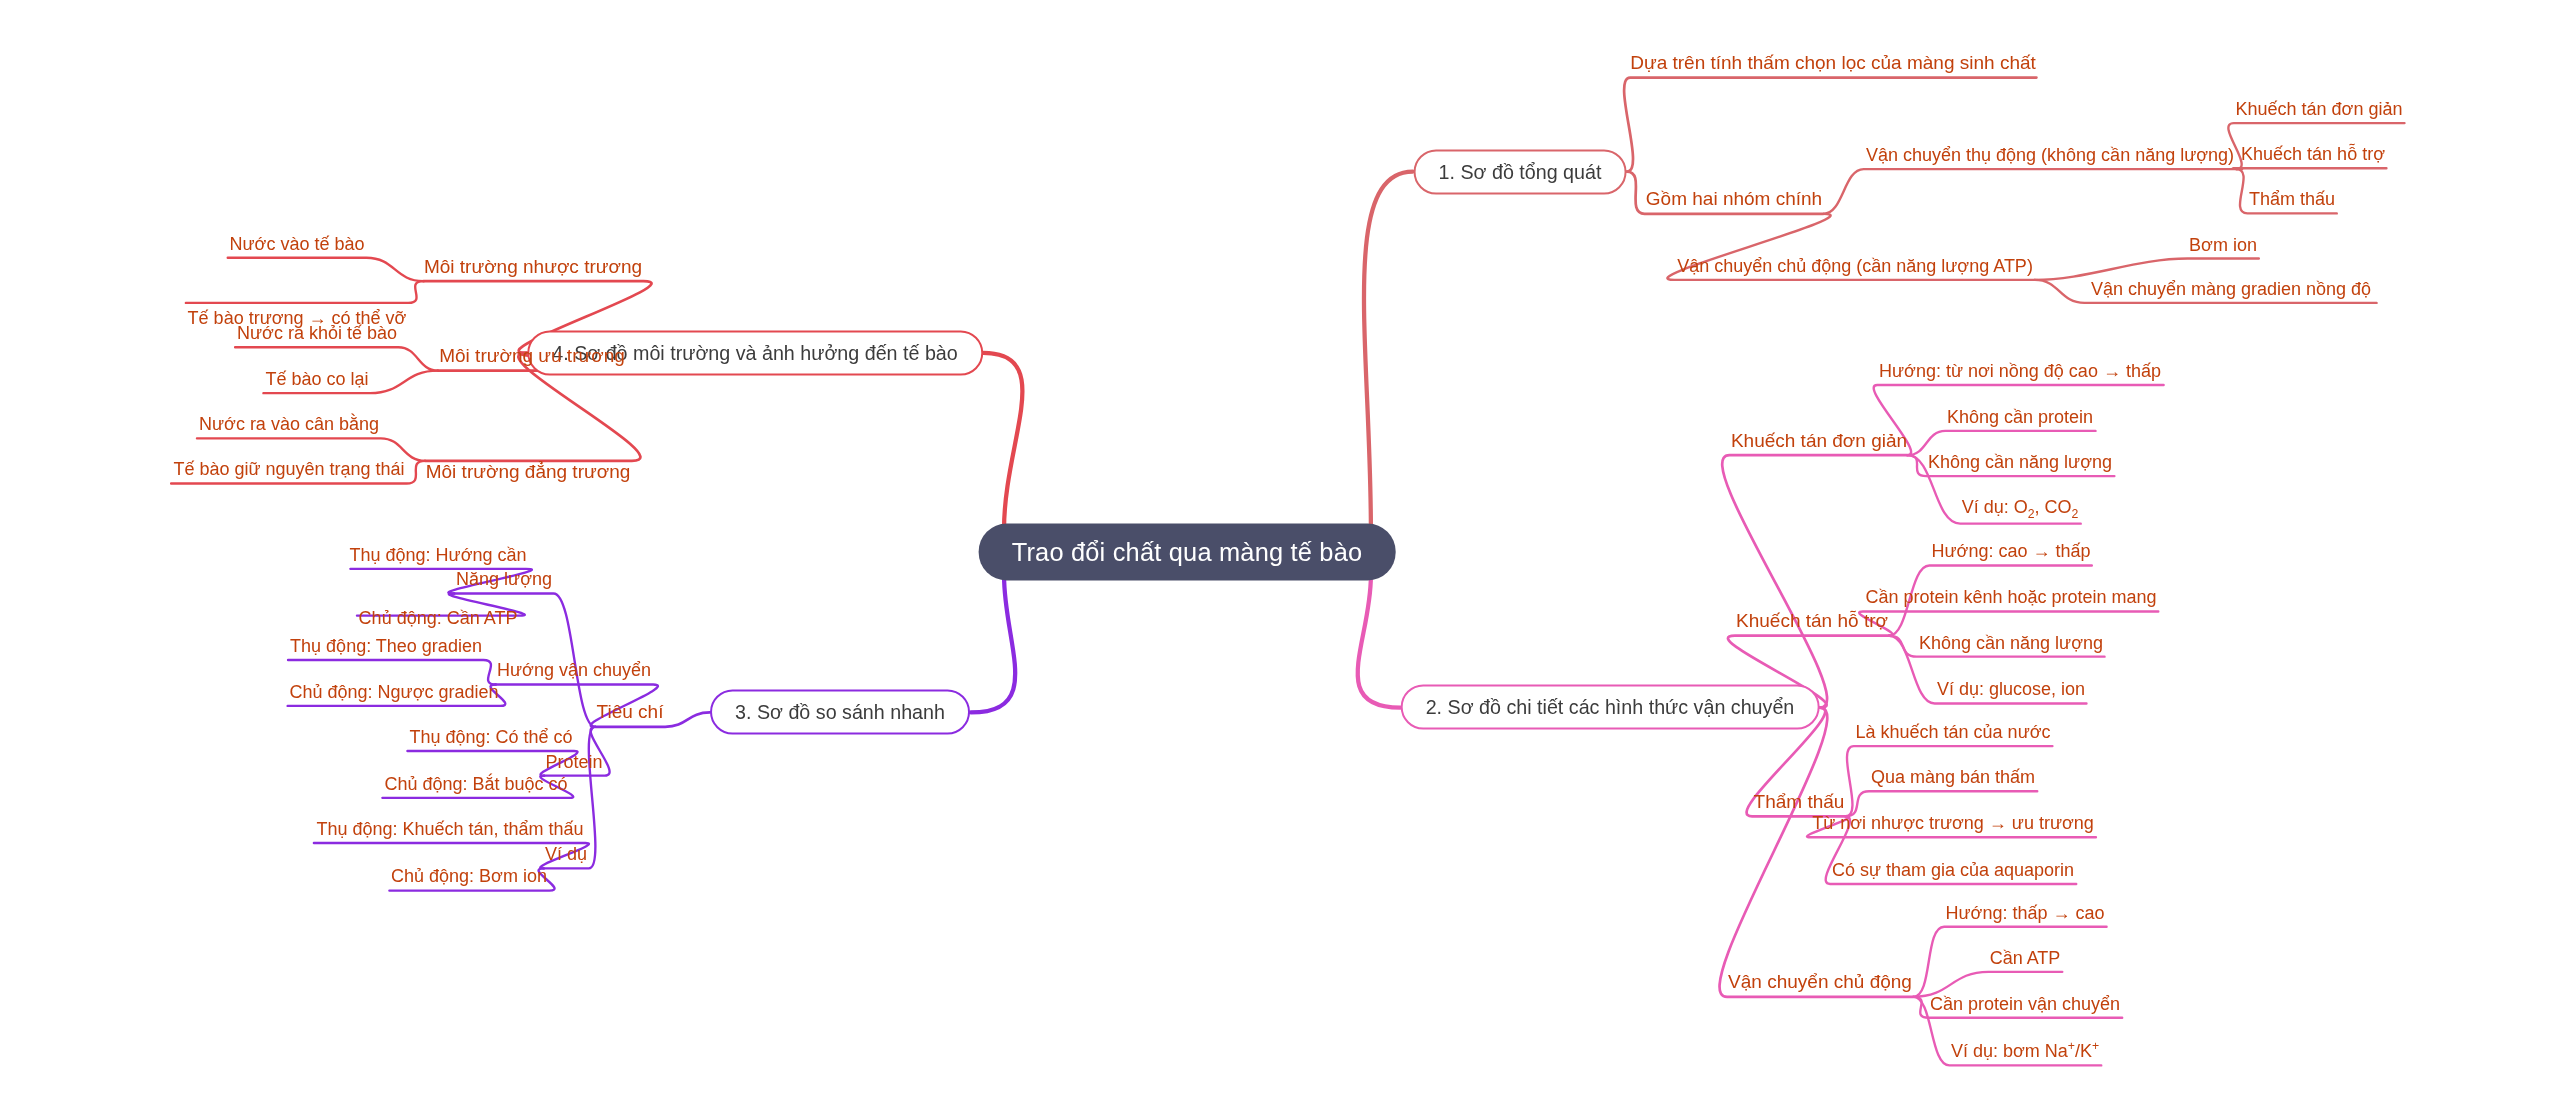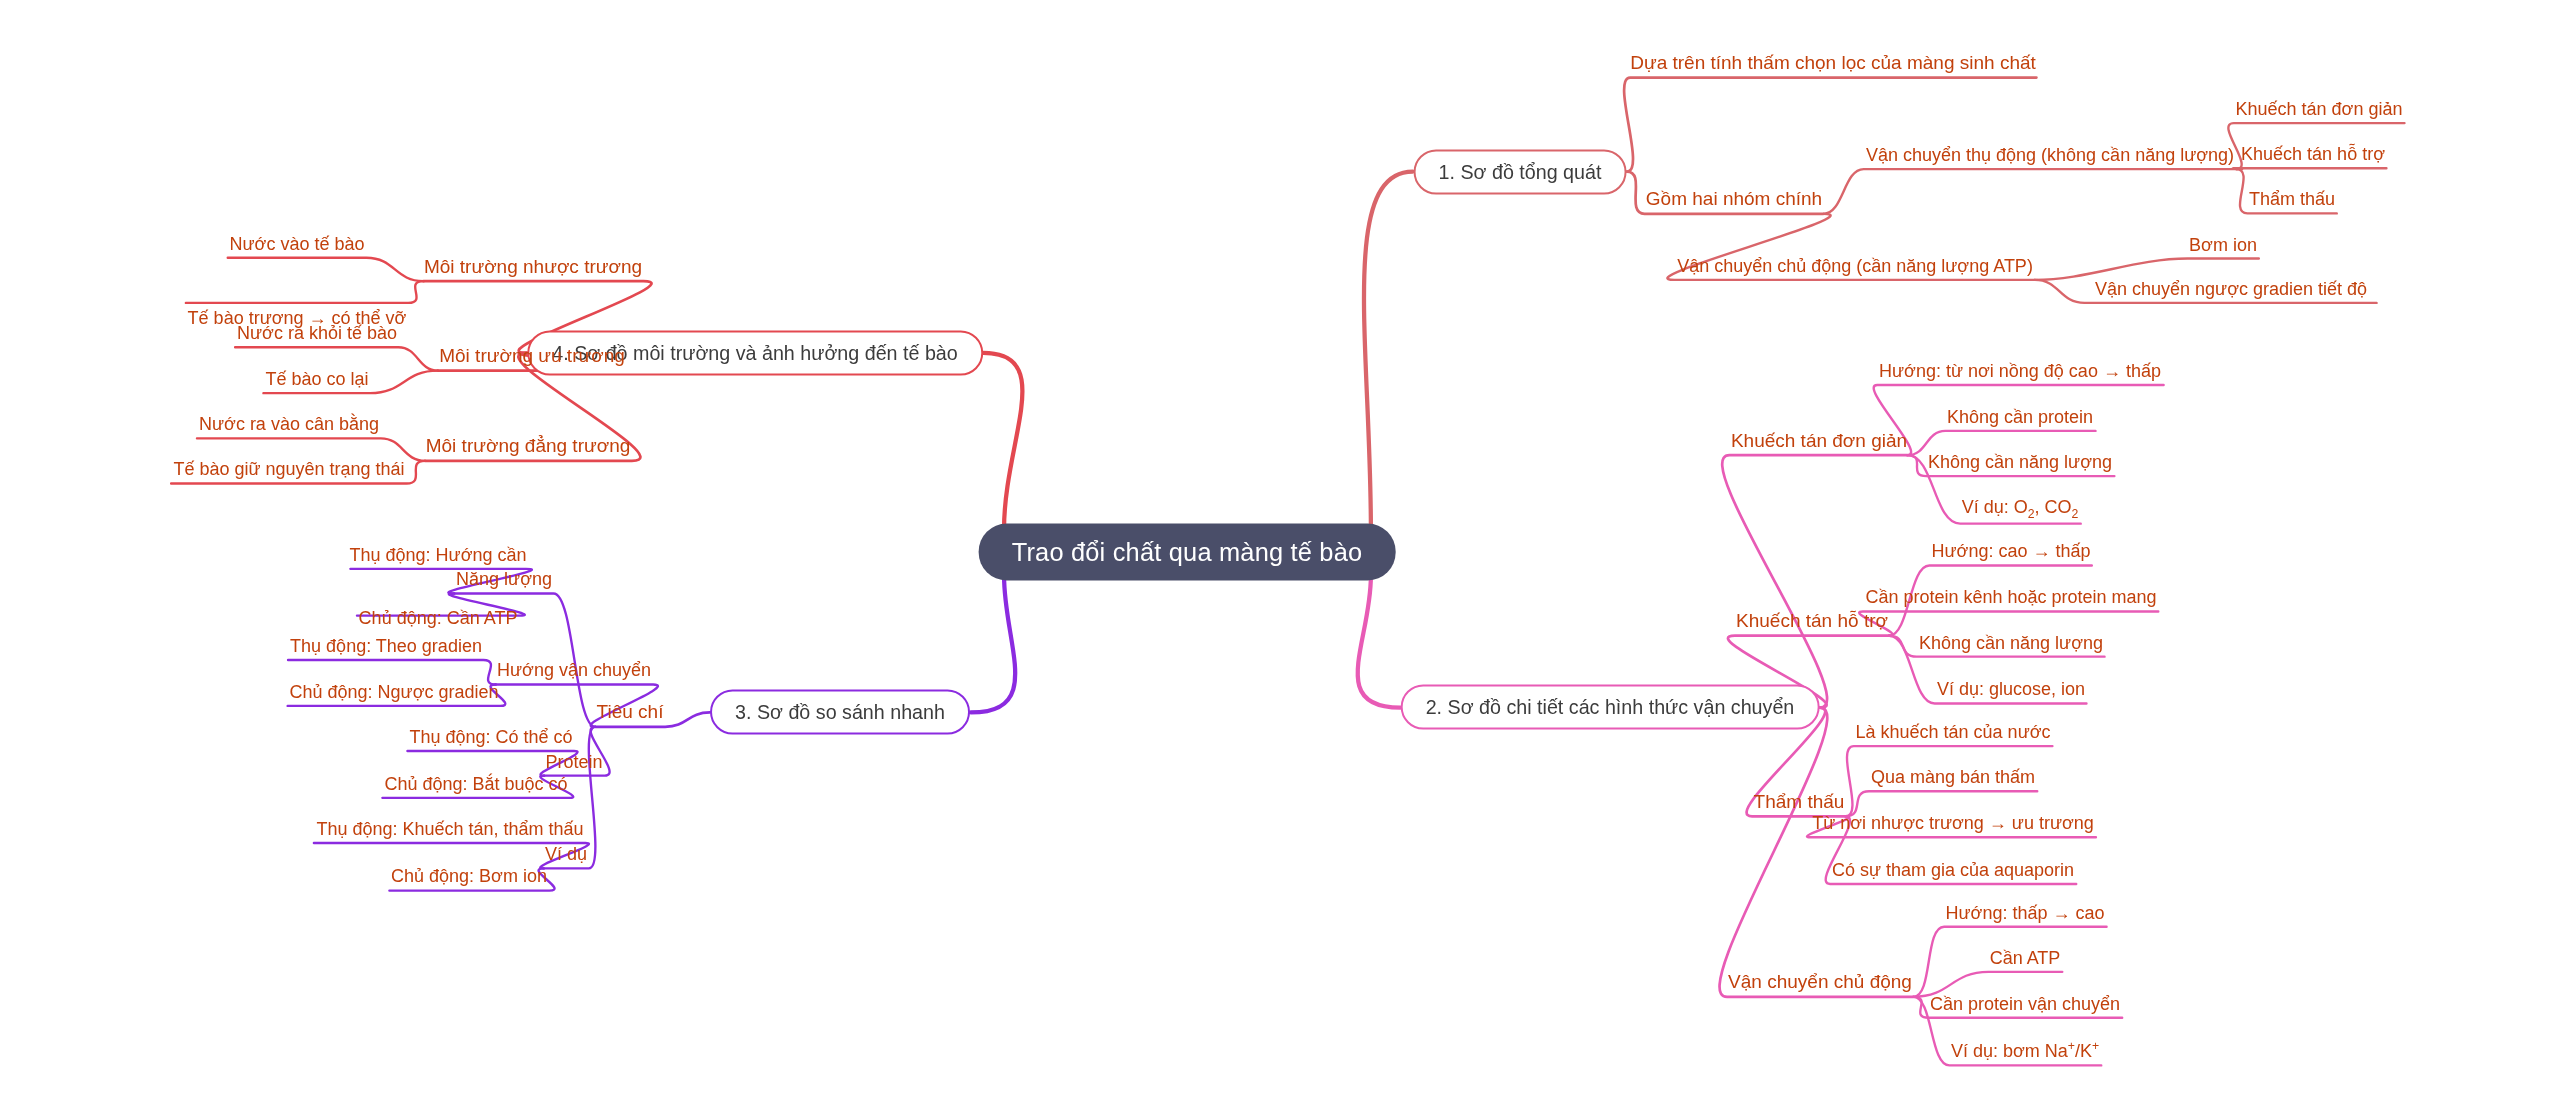--- a/index.html
+++ b/index.html
@@ -87,21 +87,21 @@
       <div class="node lvl1 c3" style="left: 840px; top: 712px;">3. Sơ đồ so sánh nhanh</div>
       <div class="node lvl1 c4" style="left: 755px; top: 353px;">4. Sơ đồ môi trường và ảnh hưởng đến tế bào</div>
       <div class="node leaf" style="left: 1833px; top: 63px;">Dựa trên tính thấm chọn lọc của màng sinh chất</div>
       <div class="node leaf" style="left: 1734px; top: 199px;">Gồm hai nhóm chính</div>
       <div class="node leaf sm" style="left: 2050px; top: 155px;">Vận chuyển thụ động (không cần năng lượng)</div>
       <div class="node leaf sm" style="left: 2319px; top: 109px;">Khuếch tán đơn giản</div>
       <div class="node leaf sm" style="left: 2313px; top: 154px;">Khuếch tán hỗ trợ</div>
       <div class="node leaf sm" style="left: 2292px; top: 199px;">Thẩm thấu</div>
       <div class="node leaf sm" style="left: 1855px; top: 266px;">Vận chuyển chủ động (cần năng lượng ATP)</div>
       <div class="node leaf sm" style="left: 2223px; top: 245px;">Bơm ion</div>
-      <div class="node leaf sm" style="left: 2231px; top: 289px;">Vận chuyển ngược gradien tiết độ</div>
+      <div class="node leaf sm" style="left: 2231px; top: 289px;">Vận chuyển màng gradien nồng độ</div>
       <div class="node leaf" style="left: 1819px; top: 441px;">Khuếch tán đơn giản</div>
       <div class="node leaf sm" style="left: 2020px; top: 371px;">Hướng: từ nơi nồng độ cao → thấp</div>
       <div class="node leaf sm" style="left: 2020px; top: 417px;">Không cần protein</div>
       <div class="node leaf sm" style="left: 2020px; top: 462px;">Không cần năng lượng</div>
       <div class="node leaf sm" style="left: 2020px; top: 509px;">Ví dụ: O<sub>2</sub>, CO<sub>2</sub></div>
       <div class="node leaf" style="left: 1812px; top: 621px;">Khuếch tán hỗ trợ</div>
       <div class="node leaf sm" style="left: 2011px; top: 551px;">Hướng: cao → thấp</div>
       <div class="node leaf sm" style="left: 2011px; top: 597px;">Cần protein kênh hoặc protein mang</div>
       <div class="node leaf sm" style="left: 2011px; top: 643px;">Không cần năng lượng</div>
       <div class="node leaf sm" style="left: 2011px; top: 689px;">Ví dụ: glucose, ion</div>
@@ -127,18 +127,18 @@
       <div class="node leaf sm" style="left: 476px; top: 784px;">Chủ động: Bắt buộc có</div>
       <div class="node leaf sm" style="left: 566px; top: 854px;">Ví dụ</div>
       <div class="node leaf sm" style="left: 450px; top: 829px;">Thụ động: Khuếch tán, thẩm thấu</div>
       <div class="node leaf sm" style="left: 469px; top: 876px;">Chủ động: Bơm ion</div>
       <div class="node leaf" style="left: 533px; top: 267px;">Môi trường nhược trương</div>
       <div class="node leaf sm" style="left: 297px; top: 244px;">Nước vào tế bào</div>
       <div class="node leaf sm" style="left: 297px; top: 289px; margin-top: 29px;">Tế bào trương → có thể vỡ</div>
       <div class="node leaf" style="left: 532px; top: 356px;">Môi trường ưu trương</div>
       <div class="node leaf sm" style="left: 317px; top: 333px;">Nước ra khỏi tế bào</div>
       <div class="node leaf sm" style="left: 317px; top: 379px;">Tế bào co lại</div>
-      <div class="node leaf" style="left: 528px; top: 446px;">Môi trường đẳng trương</div>
+      <div class="node leaf" style="left: 528px; top: 472px;">Môi trường đẳng trương</div>
       <div class="node leaf sm" style="left: 289px; top: 424px; text-align: right;">Nước ra vào cân bằng</div>
       <div class="node leaf sm" style="left: 289px; top: 469px;">Tế bào giữ nguyên trạng thái</div>
     </div>
 </div>
 
 
 </body></html>

